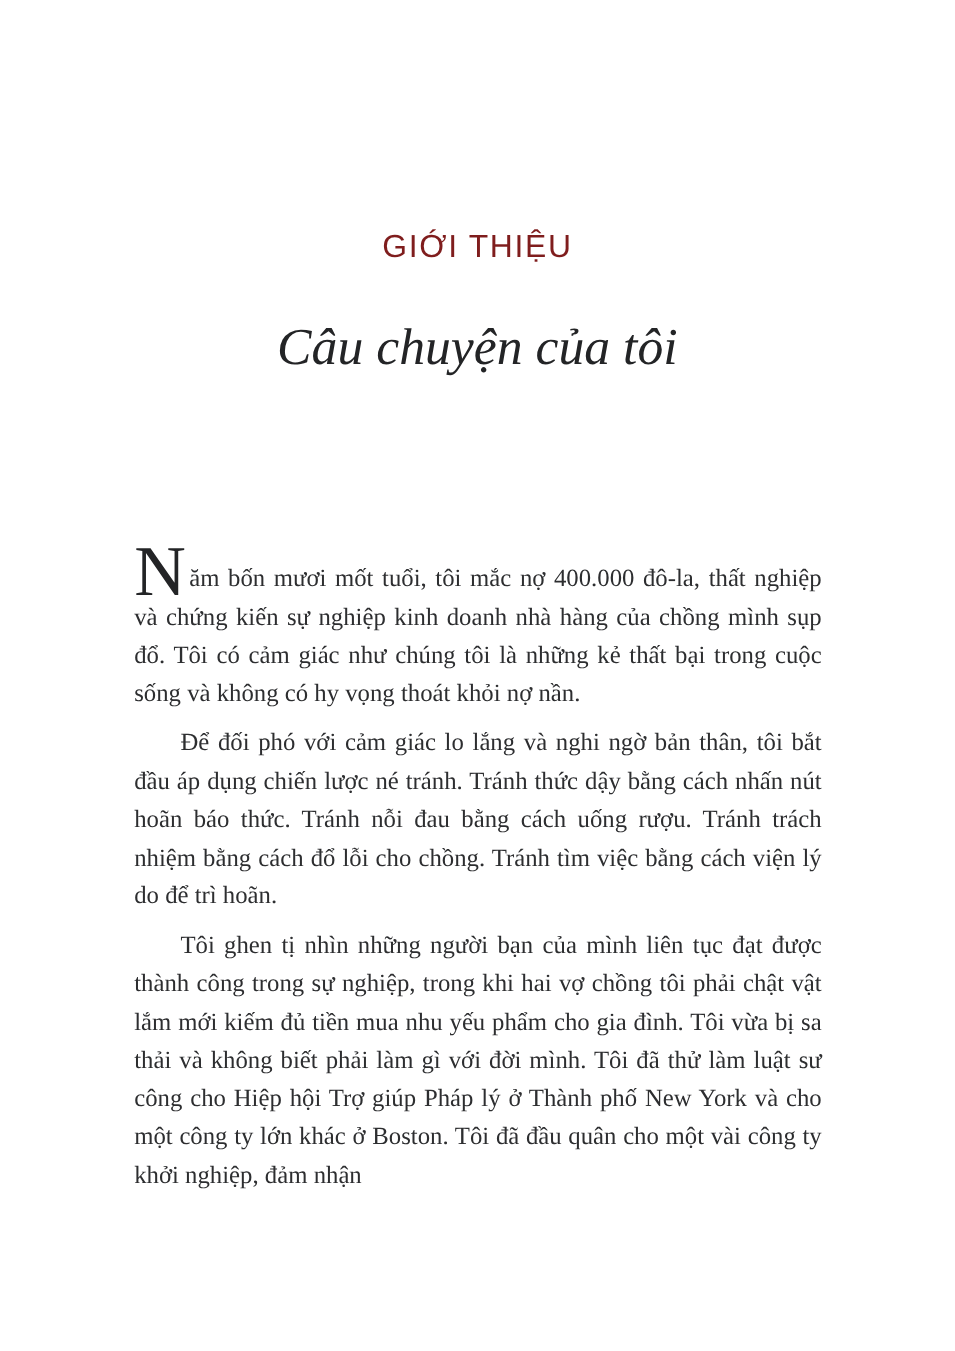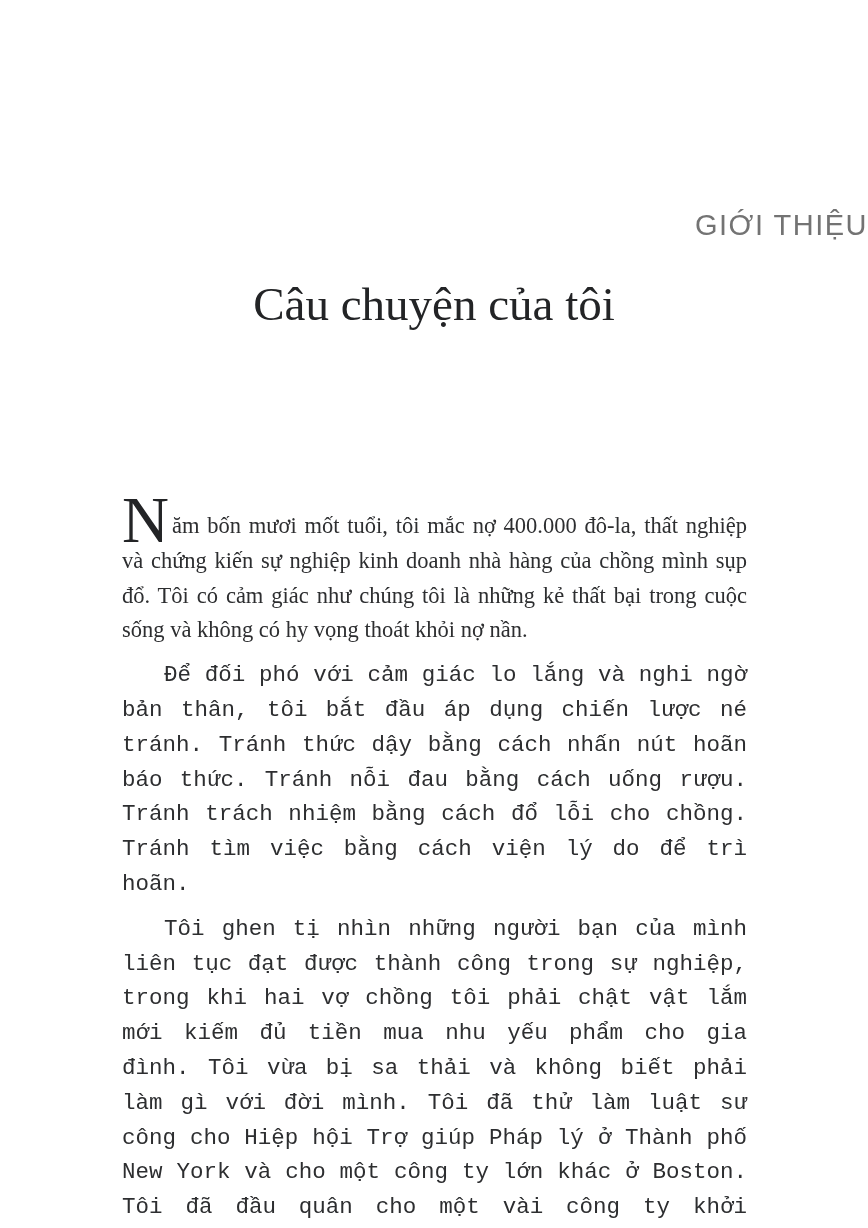--- a/index.html
+++ b/index.html
@@ -14,61 +14,61 @@
     background: #ffffff;
     font-family: "Liberation Serif", serif;
     color: #2d2e30;
     overflow: hidden;
   }
   .kicker {
     position: absolute;
     top: 208px;
     left: 0;
     width: 100%;
-    text-align: right;
+    text-align: center;
     font-family: "Liberation Sans", sans-serif;
     font-size: 29px;
     font-weight: 400;
     letter-spacing: 1.5px;
-    color: #737373;
+    color: #7f1d1d;
     line-height: 1.2;
   }
   .chapter-title {
     position: absolute;
-    top: 276px;
+    top: 288px;
     left: 0;
     width: 100%;
     text-align: center;
     font-family: "Liberation Serif", serif;
     font-size: 47px;
     font-weight: 400;
     color: #232426;
     line-height: 1.2;
     margin: 0;
+    font-style: italic;
   }
   .body-text {
     position: absolute;
     top: 509px;
     left: 122px;
     width: 625px;
     font-size: 22.5px;
     line-height: 34.8px;
     text-align: justify;
     color: #2d2e30;
   }
   .para {
     margin: 0;
     padding: 0;
   }
   .para + .para {
     margin-top: 10px;
   }
   .para.indented {
     text-indent: 42px;
-    font-family: Liberation Mono, monospace;
   }
   .para.dropcap-para {
     position: relative;
     text-indent: 50px;
   }
   .dropcap {
     position: absolute;
     top: -21px;
     left: 0;
     font-size: 65px;

